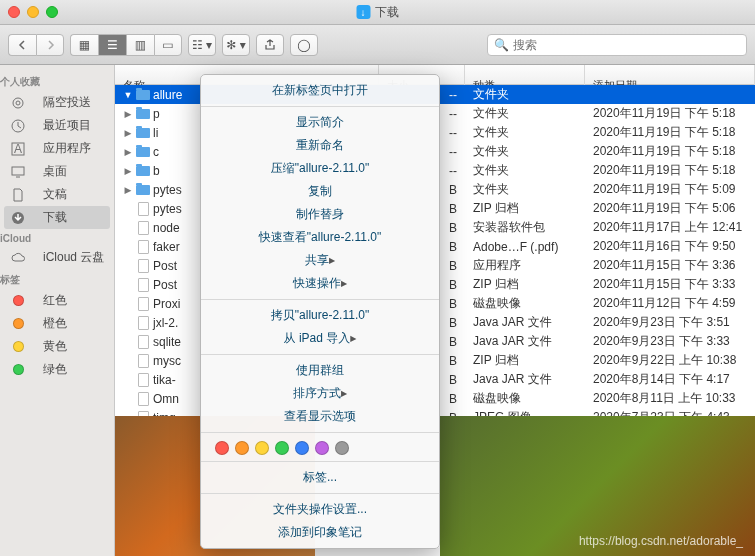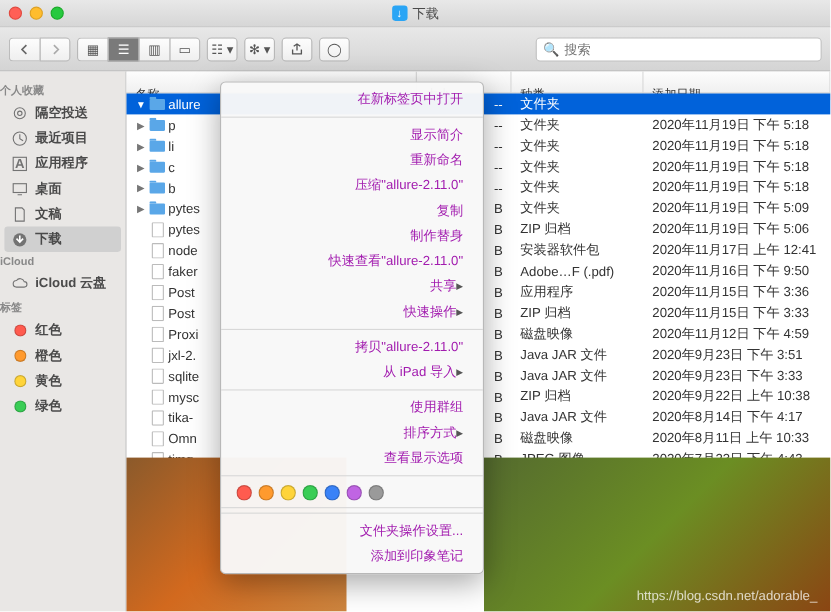--- a/index.html
+++ b/index.html
@@ -18,21 +18,21 @@
 .seg { display: flex; }
 .seg .tbtn { border-radius: 0; border-right: none; }
 .seg .tbtn:first-child { border-radius: 4px 0 0 4px; }
 .seg .tbtn:last-child { border-radius: 0 4px 4px 0; border-right: 1px solid #b8b8b8; }
 .tbtn.active { background: #7a7a7a; color: #fff; }
 .search { flex: 1; max-width: 260px; margin-left: auto; height: 22px; background: #fff; border: 1px solid #c0c0c0; border-radius: 4px; display: flex; align-items: center; padding: 0 6px; color: #999; gap: 4px; }
 .search input { border: none; outline: none; flex: 1; font-size: 12px; color: #333; }
 .main { display: flex; height: 491px; }
 .sidebar { width: 115px; background: #e9e7e5; border-right: 1px solid #c8c8c8; padding-top: 6px; overflow: hidden; }
 .sb-head { font-size: 10px; color: #888; padding: 4px 0 2px; font-weight: bold; }
-.sb-item { display: flex; align-items: center; gap: 6px; padding: 3px 10px; color: #4a4a4a; font-size: 13px; white-space: nowrap; font-weight: bold; }
+.sb-item { display: flex; align-items: center; gap: 17px; padding: 3px 10px; color: #4a4a4a; font-size: 13px; white-space: nowrap; }
 .sb-item.sel { background: #d0d0d0; border-radius: 3px; margin: 0 4px; padding: 3px 6px; }
 .sb-ic { width: 16px; height: 16px; display: flex; align-items: center; justify-content: center; color: #737373; }
 .tag-dot { width: 11px; height: 11px; border-radius: 50%; border: 0.5px solid rgba(0,0,0,.2); }
 .content { flex: 1; position: relative; }
 .cols { display: flex; height: 20px; background: linear-gradient(#fdfdfd,#f0f0f0); border-bottom: 1px solid #c8c8c8; }
 .col { padding: 13px 8px; border-right: 1px solid #d8d8d8; color: #333; font-size: 11px; }
 .col.name { width: 264px; } .col.size { width: 86px; } .col.kind { width: 120px; } .col.date { flex: 1; }
 .rows { position: relative; }
 .row { display: flex; height: 19px; align-items: center; }
 .row.sel { background: #0162da; color: #fff; }
@@ -40,21 +40,21 @@
 .row.sel .cell { color: #fff; }
 .cell.name { width: 264px; display: flex; align-items: center; gap: 3px; }
 .cell.size { width: 86px; text-align: right; } .cell.kind { width: 120px; } .cell.date { flex: 1; }
 .disc { width: 10px; display: inline-block; text-align: center; color: #777; font-size: 9px; }
 .row.sel .disc { color: #fff; }
 .fic { width: 14px; height: 14px; display: inline-flex; align-items: center; justify-content: center; }
 .folder { width: 14px; height: 10px; background: #5aa7e8; border-radius: 1px; position: relative; }
 .folder::before { content: ""; position: absolute; top: -2px; left: 0; width: 6px; height: 2px; background: #5aa7e8; border-radius: 1px 1px 0 0; }
 .doc { width: 11px; height: 14px; background: #fff; border: 1px solid #bbb; border-radius: 1px; }
 .ctx { position: absolute; left: 200px; top: 74px; width: 240px; background: rgba(248,248,248,.97); border: 1px solid #b8b8b8; border-radius: 5px; box-shadow: 0 8px 28px rgba(0,0,0,.35); padding: 4px 0; z-index: 10; }
-.ctx-item { padding: 3px 18px; color: #a21caf; font-size: 13px; display: flex; align-items: center; justify-content: flex-end; }
+.ctx-item { padding: 3px 18px; color: #0c4a6e; font-size: 13px; display: flex; align-items: center; justify-content: center; }
 .ctx-sep { height: 1px; background: #d8d8d8; margin: 4px 0; }
 .ctx-sub::after { content: "▶"; font-size: 8px; color: #555; }
 .ctx-tags { display: flex; gap: 6px; padding: 4px 14px 2px; }
 .ctx-tag { width: 14px; height: 14px; border-radius: 50%; border: 0.5px solid rgba(0,0,0,.2); }
 .bg-photo { position: absolute; left: 0; bottom: 0; width: 200px; height: 140px; background: linear-gradient(135deg,#8b5a2b,#d2691e,#cd853f); z-index: 0; }
 .bg-photo2 { position: absolute; right: 0; bottom: 0; width: 315px; height: 140px; background: linear-gradient(135deg,#556b2f,#6b8e23,#8b4513); z-index: 0; }
 .watermark { position: absolute; right: 12px; bottom: 8px; color: rgba(255,255,255,.75); font-size: 12px; z-index: 20; }
 svg { display: block; }
 </style>
 </head>
@@ -487,20 +487,23 @@
     <div class="ctx-tags">
       <span class="ctx-tag" style="background: rgb(255, 91, 79);"></span>
       <span class="ctx-tag" style="background: rgb(255, 154, 46);"></span>
       <span class="ctx-tag" style="background: rgb(255, 212, 58);"></span>
       <span class="ctx-tag" style="background: rgb(57, 205, 85);"></span>
       <span class="ctx-tag" style="background: rgb(58, 130, 247);"></span>
       <span class="ctx-tag" style="background: rgb(192, 101, 227);"></span>
       <span class="ctx-tag" style="background: rgb(154, 154, 154);"></span>
     </div>
     <div class="ctx-sep"></div>
+    <div class="ctx-item">
+      <span>标签...</span>
+    </div>
     <div class="ctx-sep"></div>
     <div class="ctx-item">
       <span>文件夹操作设置...</span>
     </div>
     <div class="ctx-item">
       <span>添加到印象笔记</span>
     </div>
   </div>
 
 <div class="watermark">https://blog.csdn.net/adorable_</div>

